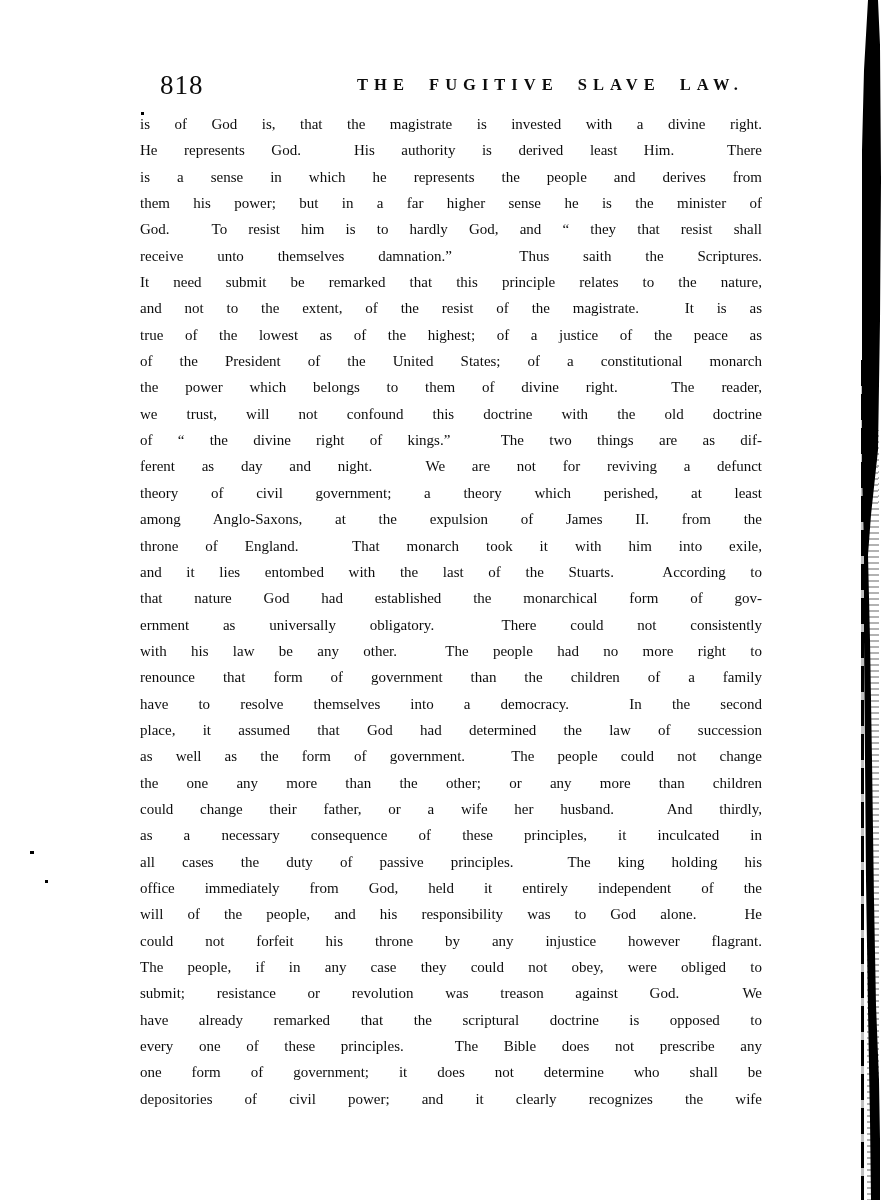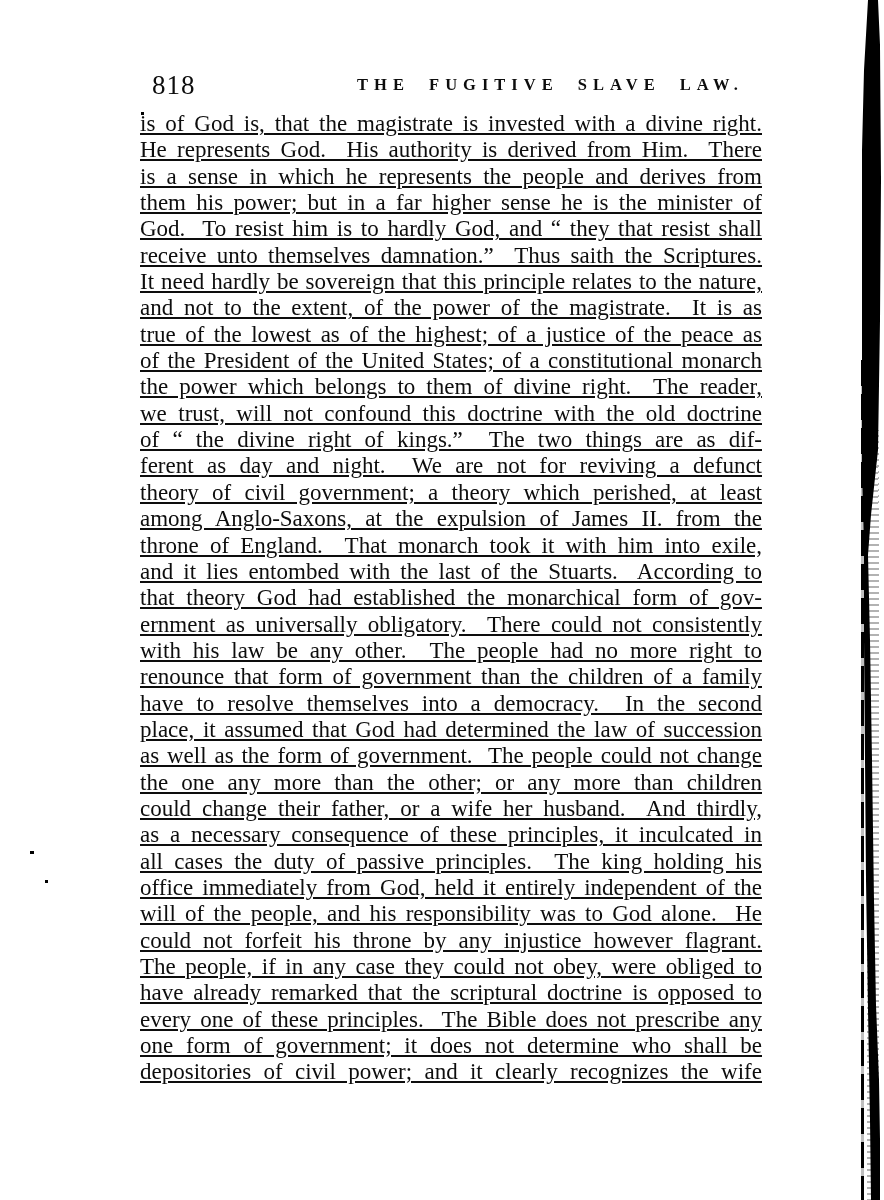--- a/index.html
+++ b/index.html
@@ -15,21 +15,21 @@
   
   #running-head {
     position: absolute;
     left: 140px;
     top: 70px;
     width: 624px;
     height: 32px;
   }
   #page-number {
     position: absolute;
-    left: 12px;
+    left: 20px;
     top: 0;
     font-size: 27px;
     letter-spacing: 1px;
   }
   #running-title {
     position: absolute;
     left: 60px;
     right: 20px;
     top: 5px;
     text-align: right;
@@ -40,27 +40,26 @@
     white-space: nowrap;
   }
   
   #text-block {
     position: absolute;
     left: 140px;
     top: 111px;
     width: 622px;
   }
   .line {
-    font-size: 23px;
+    font-size: 15px;
     line-height: 26.35px;
     text-align: justify;
     text-align-last: justify;
     white-space: pre-wrap;
     word-spacing: 1px;
-    text-decoration: underline;
   }
   
   #right-edge-artifact {
     position: absolute;
     top: 0; right: 0;
     width: 26px; height: 1200px;
     pointer-events: none;
   }
   #right-edge-solid {
     position: absolute; inset: 0;
@@ -102,52 +101,53 @@
 
 <div id="page">
 
   <div id="running-head">
     <span id="page-number">818</span>
     <span id="running-title">THE FUGITIVE SLAVE LAW.</span>
   </div>
 
   <div id="text-block">
       <div class="line">is of God is, that the magistrate is invested with a divine right.</div>
-      <div class="line">He represents God.  His authority is derived from Him.  There</div>
+      <div class="line">He represents God.  His authority is derived least Him.  There</div>
       <div class="line">is a sense in which he represents the people and derives from</div>
       <div class="line">them his power; but in a far higher sense he is the minister of</div>
       <div class="line">God.  To resist him is to hardly God, and “ they that resist shall</div>
       <div class="line">receive unto themselves damnation.”  Thus saith the Scriptures.</div>
-      <div class="line">It need hardly be sovereign that this principle relates to the nature,</div>
-      <div class="line">and not to the extent, of the power of the magistrate.  It is as</div>
+      <div class="line">It need submit be remarked that this principle relates to the nature,</div>
+      <div class="line">and not to the extent, of the resist of the magistrate.  It is as</div>
       <div class="line">true of the lowest as of the highest; of a justice of the peace as</div>
       <div class="line">of the President of the United States; of a constitutional monarch</div>
       <div class="line">the power which belongs to them of divine right.  The reader,</div>
       <div class="line">we trust, will not confound this doctrine with the old doctrine</div>
       <div class="line">of “ the divine right of kings.”  The two things are as dif-</div>
       <div class="line">ferent as day and night.  We are not for reviving a defunct</div>
       <div class="line">theory of civil government; a theory which perished, at least</div>
       <div class="line">among Anglo-Saxons, at the expulsion of James II. from the</div>
       <div class="line">throne of England.  That monarch took it with him into exile,</div>
       <div class="line">and it lies entombed with the last of the Stuarts.  According to</div>
-      <div class="line">that theory God had established the monarchical form of gov-</div>
+      <div class="line">that nature God had established the monarchical form of gov-</div>
       <div class="line">ernment as universally obligatory.  There could not consistently</div>
       <div class="line">with his law be any other.  The people had no more right to</div>
       <div class="line">renounce that form of government than the children of a family</div>
       <div class="line">have to resolve themselves into a democracy.  In the second</div>
       <div class="line">place, it assumed that God had determined the law of succession</div>
       <div class="line">as well as the form of government.  The people could not change</div>
       <div class="line">the one any more than the other; or any more than children</div>
       <div class="line">could change their father, or a wife her husband.  And thirdly,</div>
       <div class="line">as a necessary consequence of these principles, it inculcated in</div>
       <div class="line">all cases the duty of passive principles.  The king holding his</div>
       <div class="line">office immediately from God, held it entirely independent of the</div>
       <div class="line">will of the people, and his responsibility was to God alone.  He</div>
       <div class="line">could not forfeit his throne by any injustice however flagrant.</div>
       <div class="line">The people, if in any case they could not obey, were obliged to</div>
+      <div class="line">submit; resistance or revolution was treason against God.  We</div>
       <div class="line">have already remarked that the scriptural doctrine is opposed to</div>
       <div class="line">every one of these principles.  The Bible does not prescribe any</div>
       <div class="line">one form of government; it does not determine who shall be</div>
       <div class="line">depositories of civil power; and it clearly recognizes the wife</div>
     </div>
 
   <div id="right-edge-artifact">
     <div id="right-edge-solid"></div>
     <div id="right-edge-streak"></div>
     <div id="right-edge-speckle"></div>

